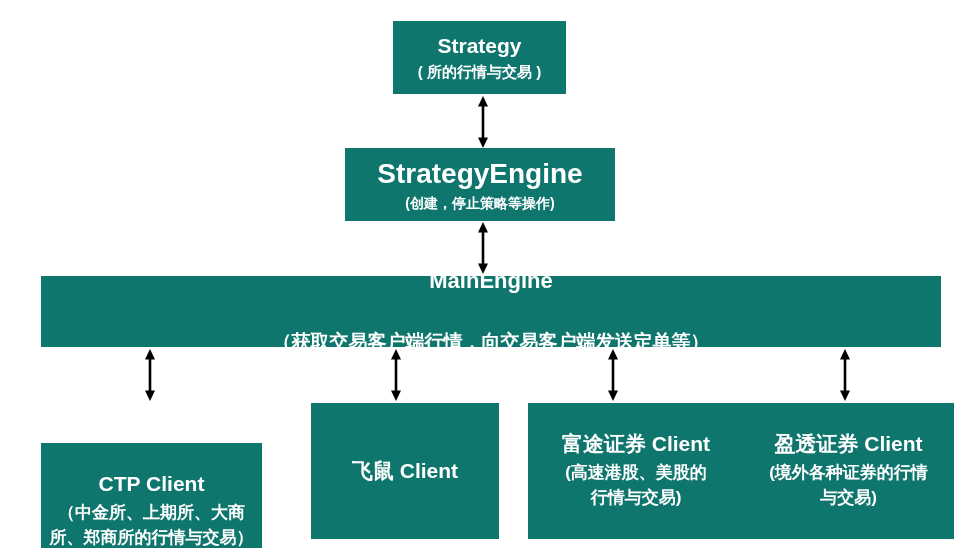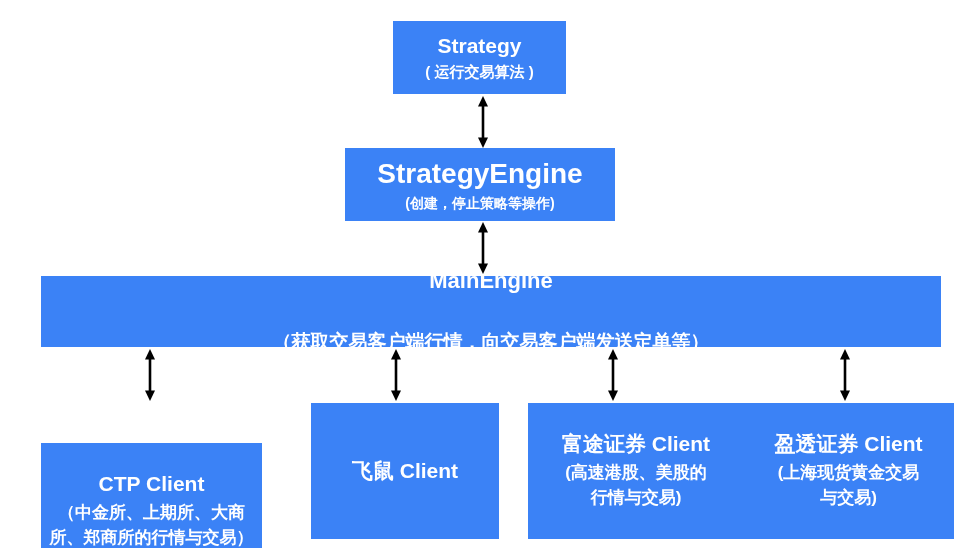--- a/index.html
+++ b/index.html
@@ -10,21 +10,21 @@
   }
   .canvas {
     position: relative;
     width: 957px;
     height: 548px;
     background: #ffffff;
     overflow: hidden;
   }
   .box {
     position: absolute;
-    background: #3b82f6;
+    background: #0f766e;
     color: #ffffff;
     display: flex;
     flex-direction: column;
     align-items: center;
     justify-content: center;
     text-align: center;
     box-sizing: border-box;
   }
   .title {
     font-weight: 700;
@@ -69,21 +69,21 @@
   #arrow-me-futu      { left: 605px; top: 349px; }
   #arrow-me-yingtou   { left: 837px; top: 349px; }
 </style>
 </head>
 <body>
 
 <div class="canvas">
 
   <div class="box" id="node-strategy">
     <div class="title">Strategy</div>
-    <div class="subtitle">( 运行交易算法 )</div>
+    <div class="subtitle">( 所的行情与交易 )</div>
   </div>
 
   <div class="box" id="node-strategy-engine">
     <div class="title">StrategyEngine</div>
     <div class="subtitle">(创建，停止策略等操作)</div>
   </div>
 
   <div class="box" id="node-main-engine">
     <div class="title">MainEngine</div>
     <div class="subtitle">（获取交易客户端行情，向交易客户端发送定单等）</div>
@@ -100,21 +100,21 @@
   </div>
 
   <div class="box client-box" id="node-futu">
     <div class="title">富途证券 Client</div>
     <div class="subtitle">(高速港股、美股的
 行情与交易)</div>
   </div>
 
   <div class="box client-box" id="node-yingtou">
     <div class="title">盈透证券 Client</div>
-    <div class="subtitle">(上海现货黄金交易
+    <div class="subtitle">(境外各种证券的行情
 与交易)</div>
   </div>
 
   <svg class="arrow" id="arrow-strategy-se" viewBox="0 0 16 52" width="16" height="52">
     <line x1="8" y1="9" x2="8" y2="43" stroke="#000000" stroke-width="2.6"></line>
     <polygon points="8,0 3,10.5 13,10.5" fill="#000000"></polygon>
     <polygon points="8,52 3,41.5 13,41.5" fill="#000000"></polygon>
   </svg>
 
   <svg class="arrow" id="arrow-se-me" viewBox="0 0 16 52" width="16" height="52">

